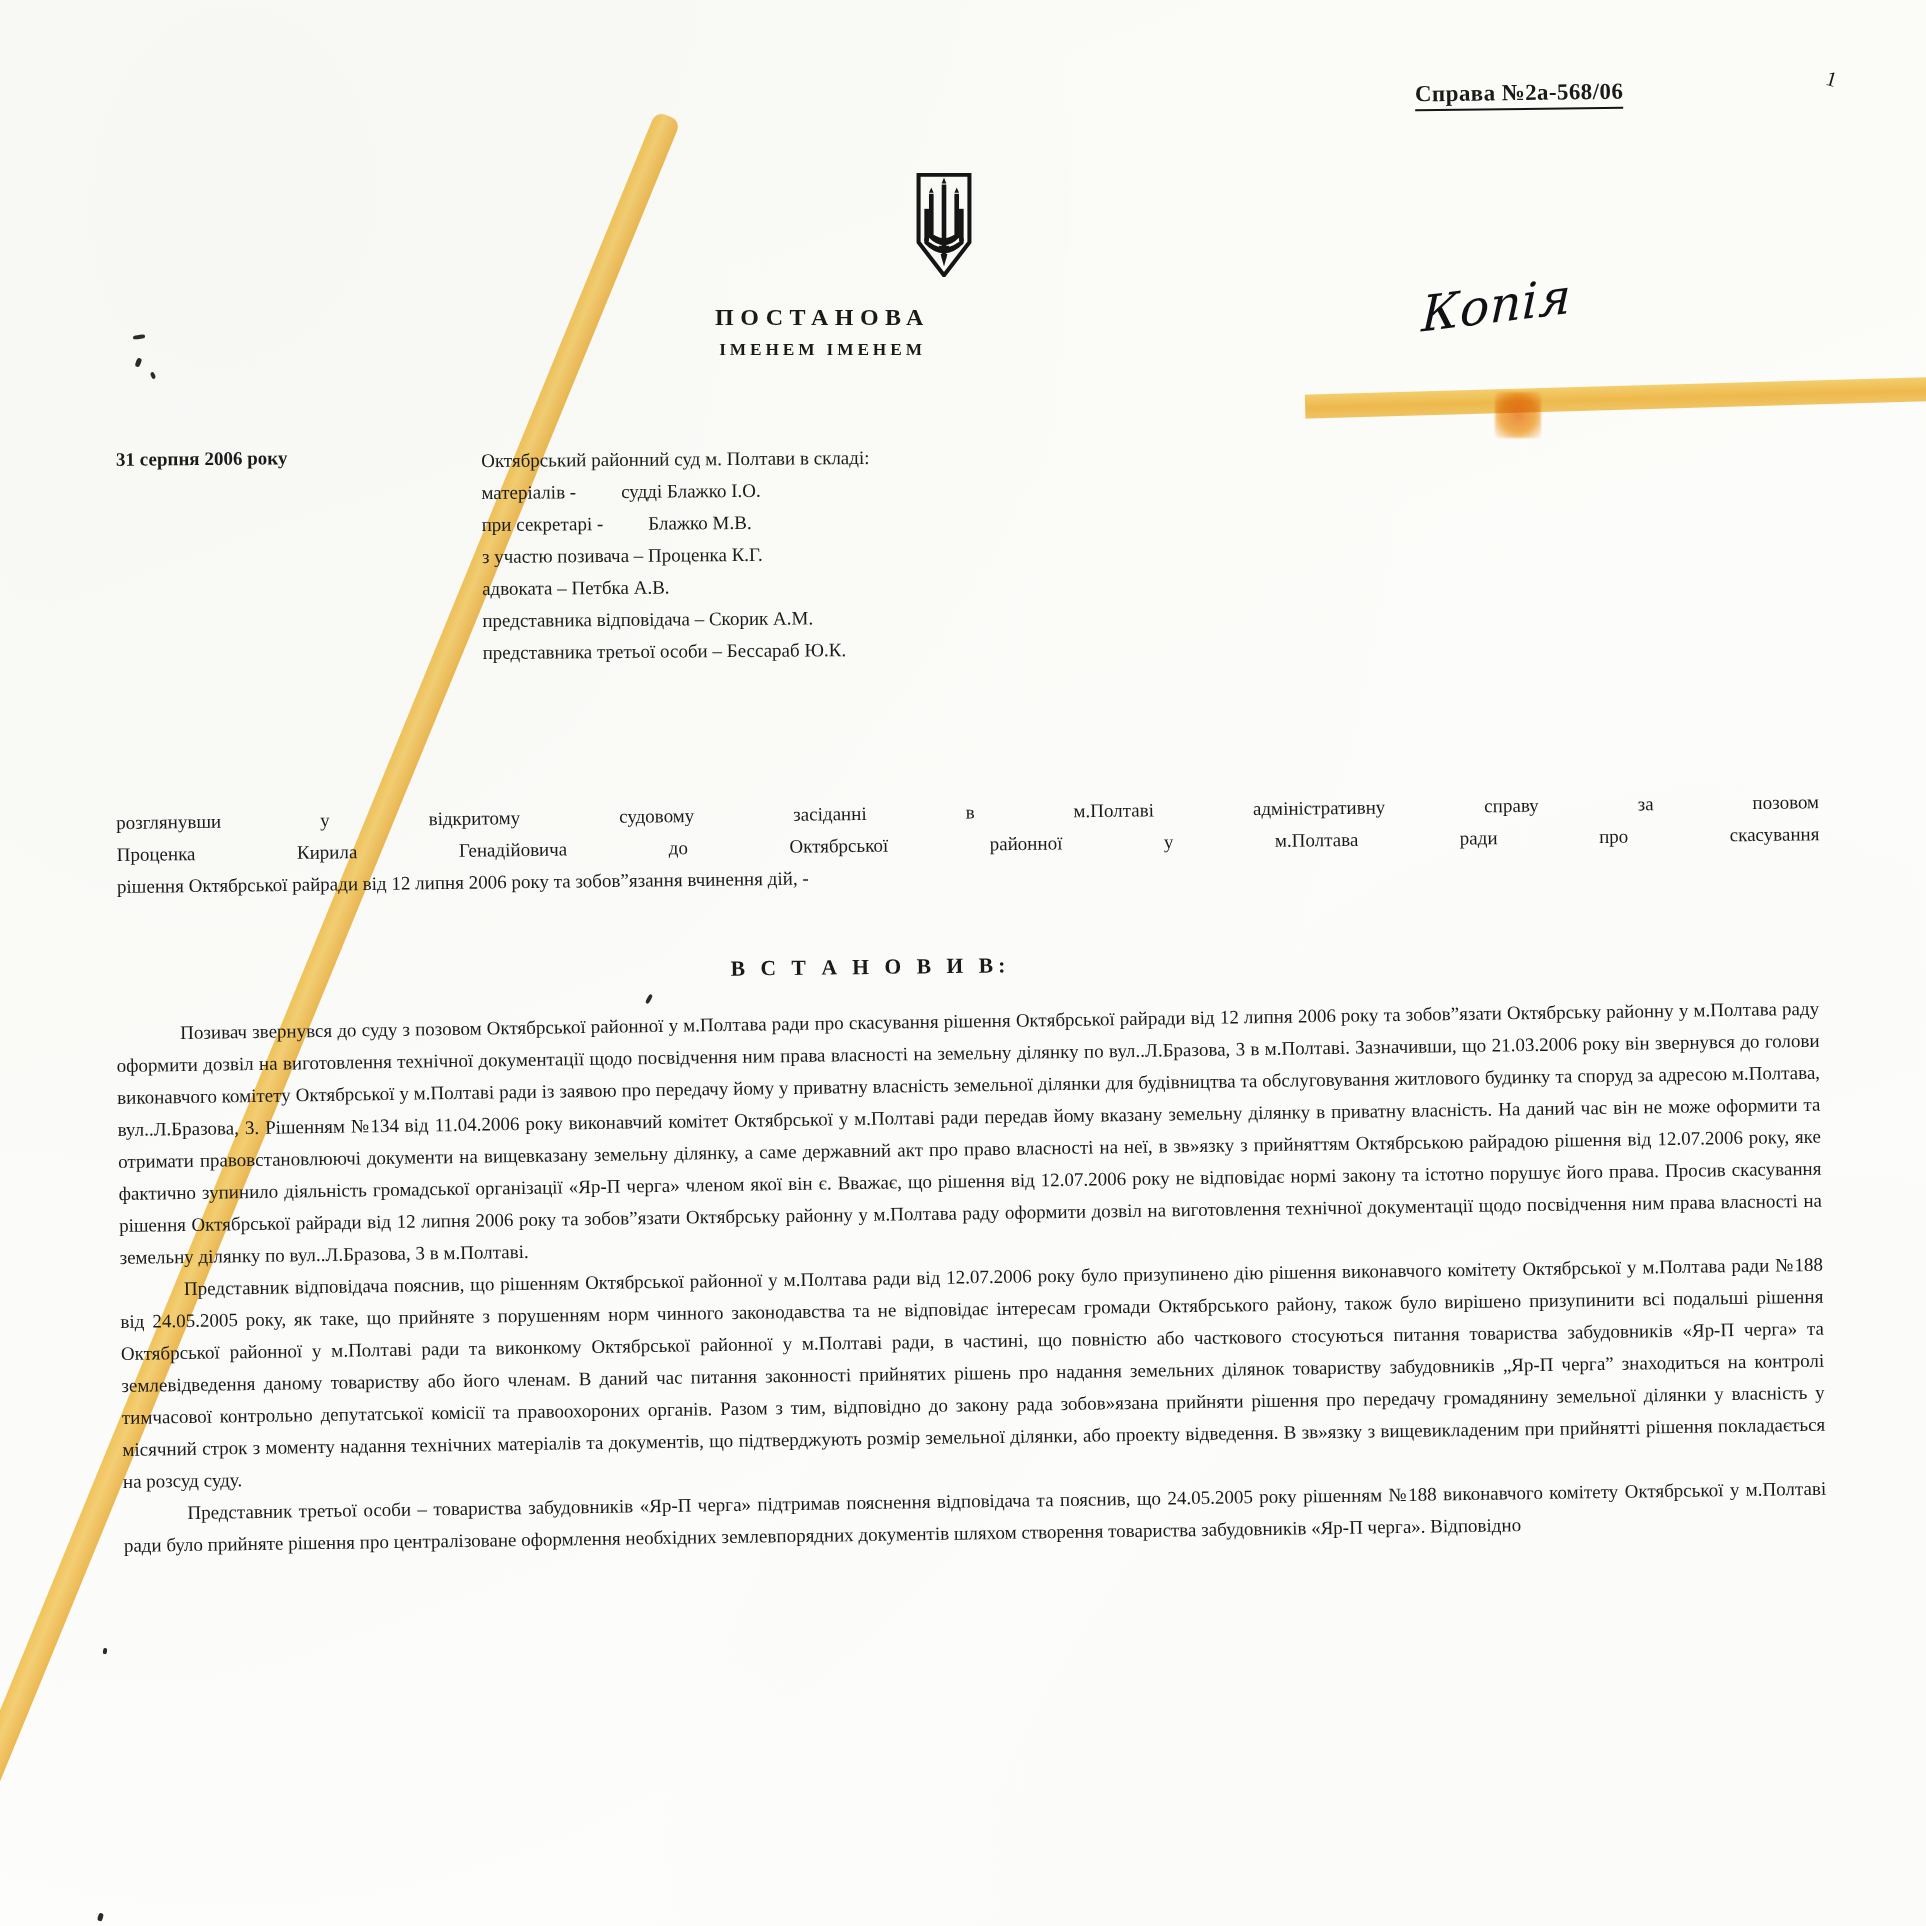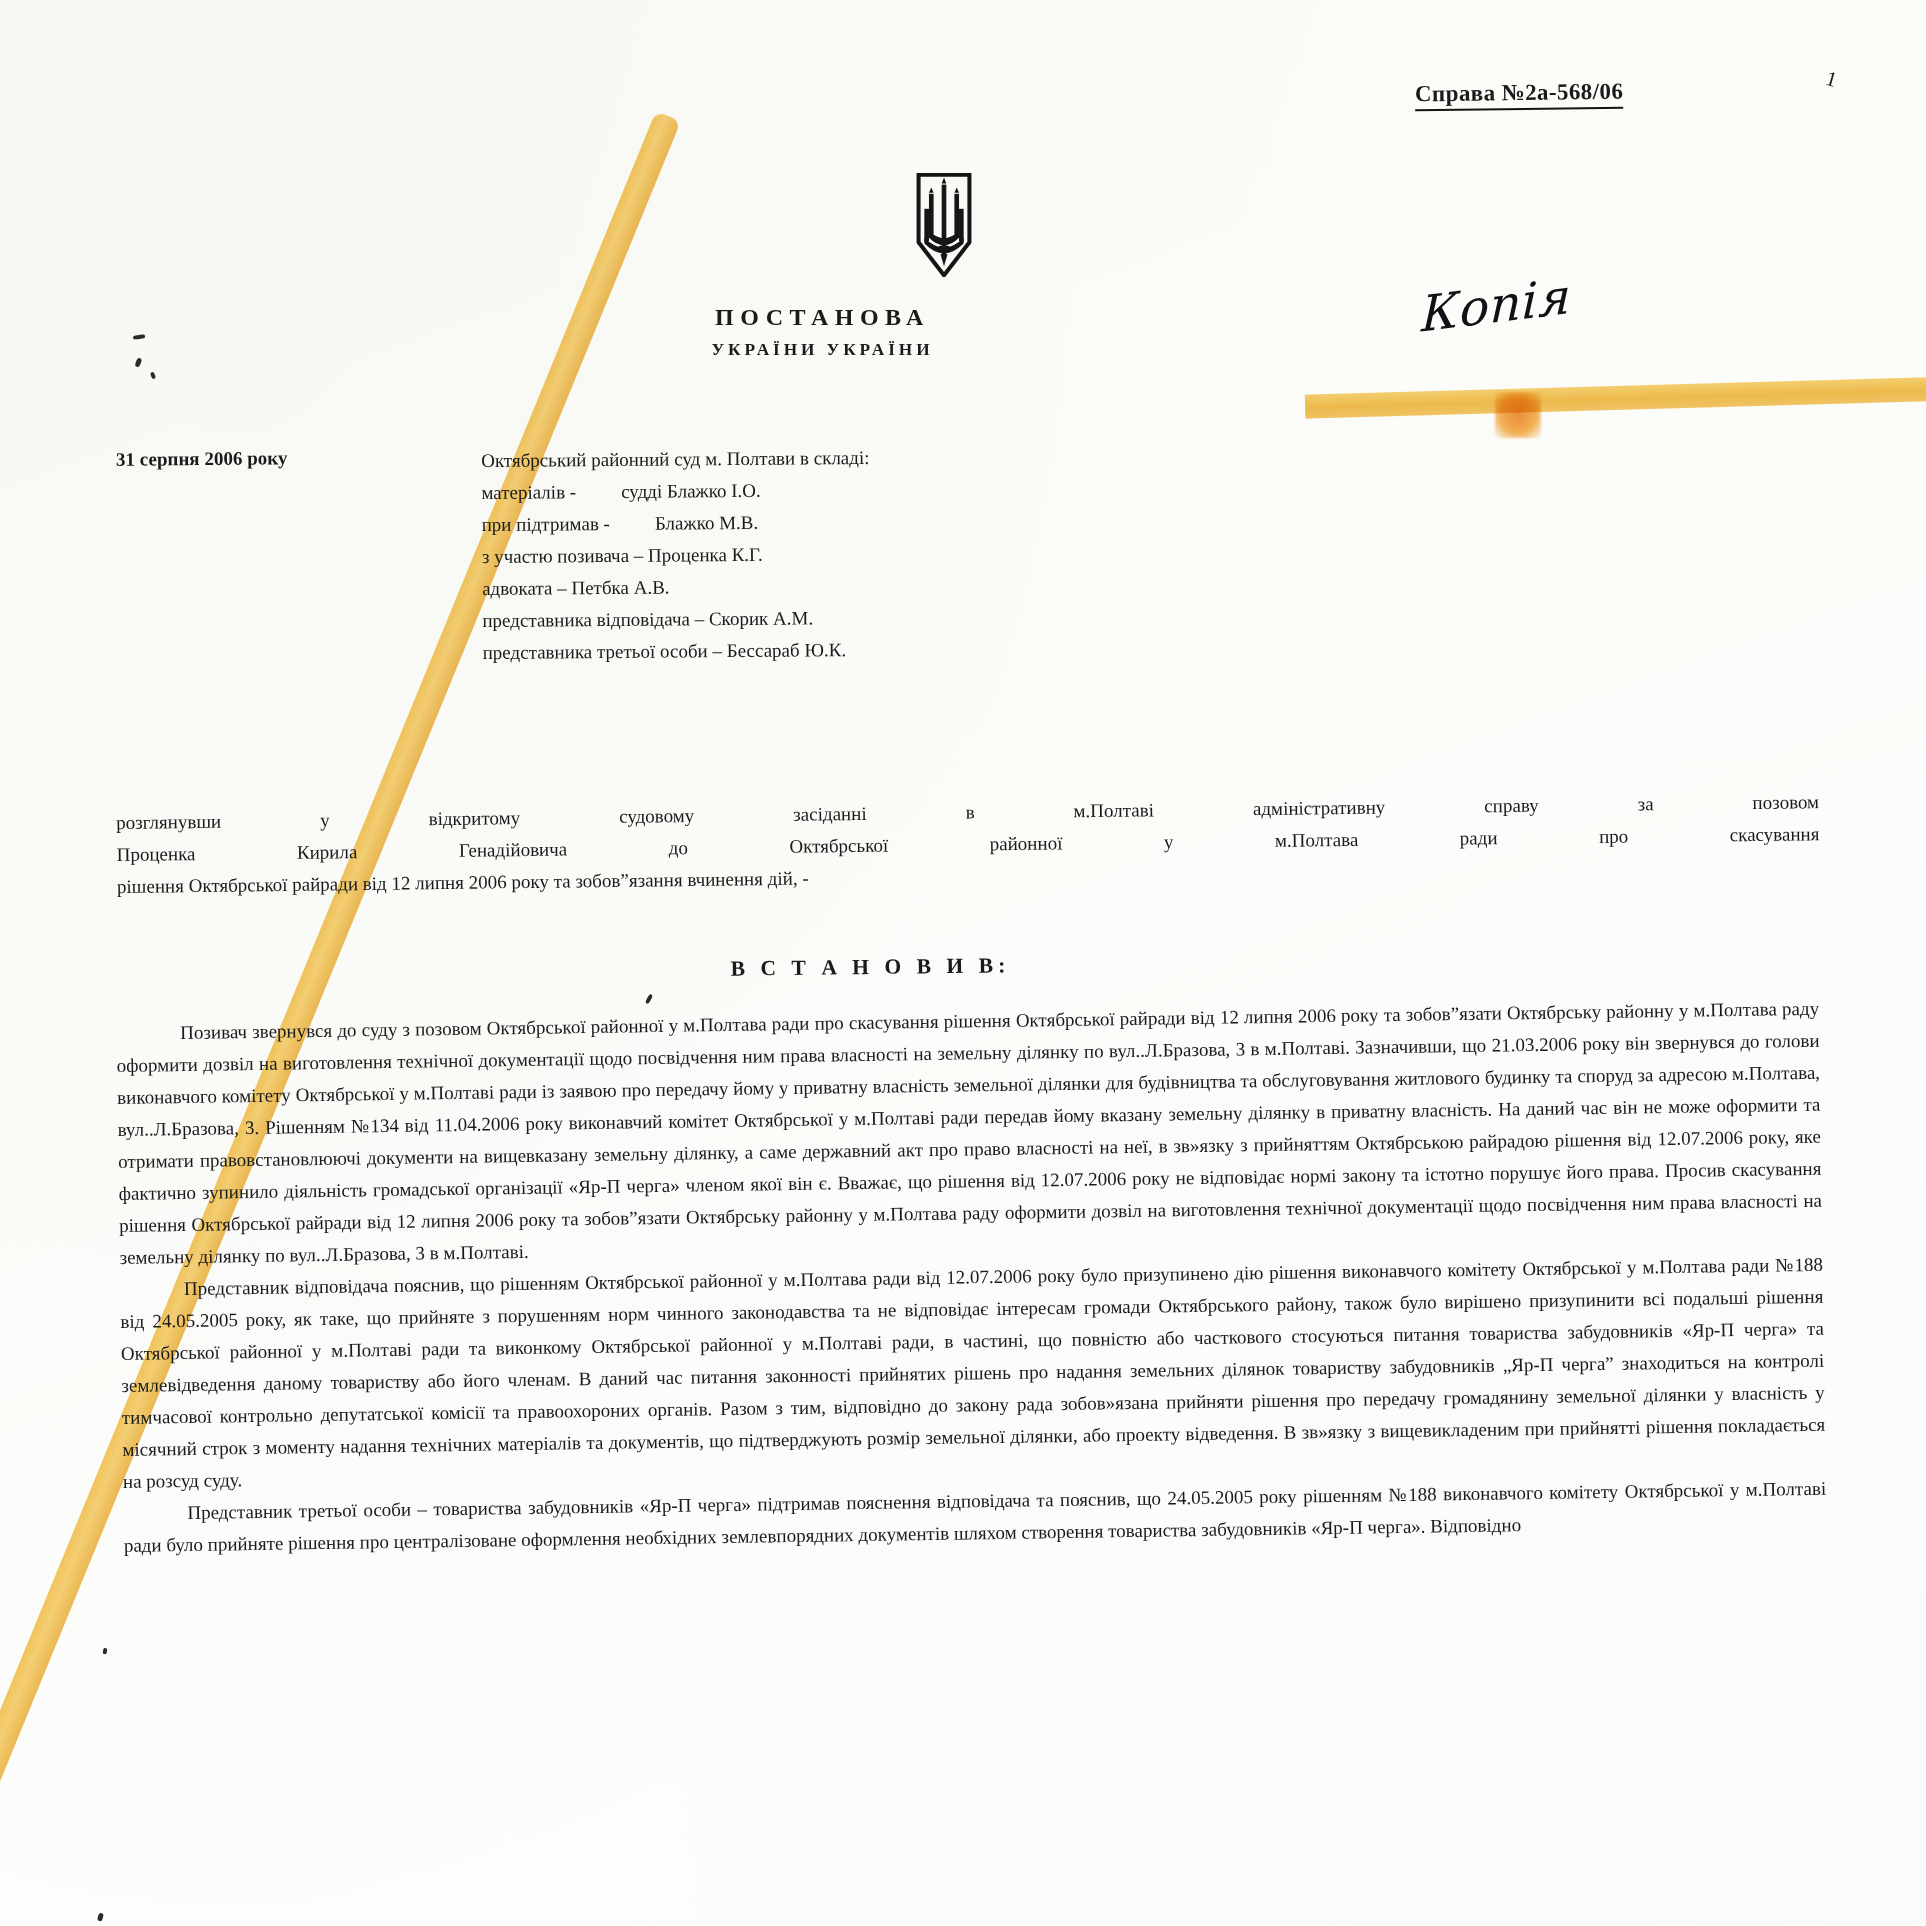--- a/index.html
+++ b/index.html
@@ -162,31 +162,31 @@
         <rect x="16" y="62" width="8" height="56"></rect>
         <rect x="76" y="62" width="8" height="56"></rect>
         <path d="M16,112 q34,34 68,0 v10 q-34,34 -68,0 Z"></path>
         <rect x="41" y="126" width="18" height="9"></rect>
         <path d="M44,140 L50,162 L56,140 Z"></path>
       </g>
     </svg>
   </div>
 
   <div id="t1">ПОСТАНОВА</div>
-  <div id="t2">УКРАЇНИ УКРАЇНИ</div>
+  <div id="t2">ІМЕНЕМ ІМЕНЕМ</div>
 
   <div id="datecol">31 серпня 2006  року</div>
 
   <div id="compcol">
     <div class="r">Октябрський районний суд м. Полтави в складі:</div>
     <div class="r">
       <span>матеріалів -</span><span class="gap"></span><span>судді  Блажко І.О.</span>
     </div>
     <div class="r">
-      <span>при підтримав -</span><span class="gap"></span><span>Блажко М.В.</span>
+      <span>при секретарі -</span><span class="gap"></span><span>Блажко М.В.</span>
     </div>
     <div class="r">з участю позивача – Проценка К.Г.</div>
     <div class="r">адвоката – Петбка А.В.</div>
     <div class="r">представника відповідача –  Скорик А.М.</div>
     <div class="r">представника третьої особи – Бессараб Ю.К.</div>
   </div>
 
   <div id="intro">
     <div>розглянувши у відкритому судовому засіданні в м.Полтаві адміністративну справу за позовом</div>
     <div>Проценка Кирила Генадійовича до Октябрської районної у м.Полтава ради про скасування</div>

